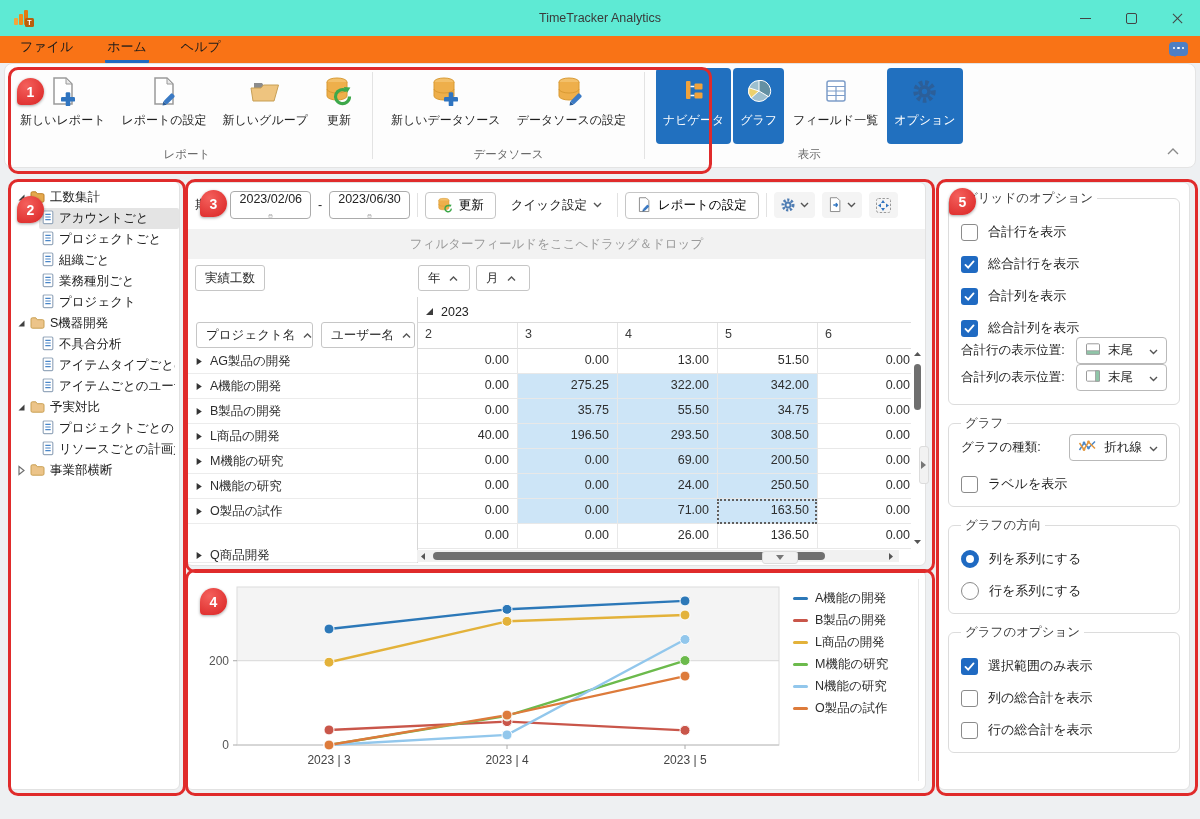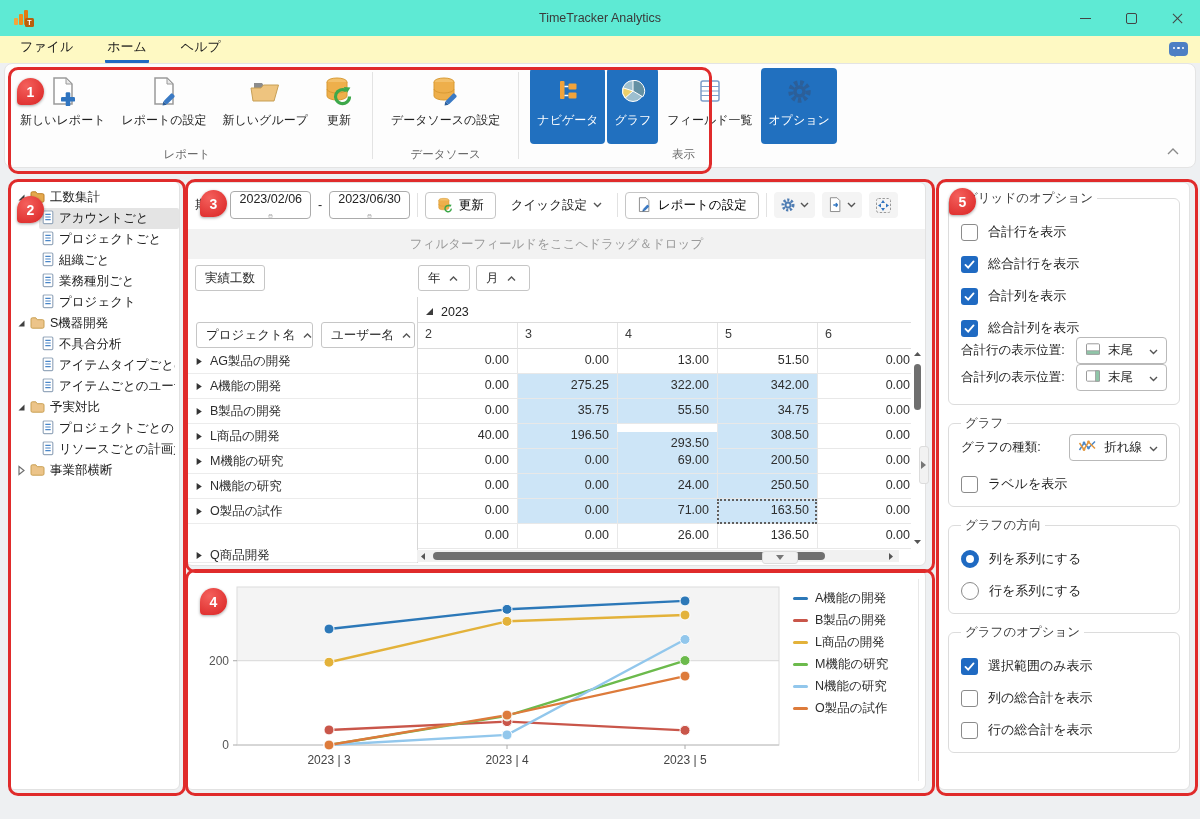--- a/index.html
+++ b/index.html
@@ -16,21 +16,21 @@
   .title{position:absolute;left:0;right:0;top:0;height:36px;line-height:36px;text-align:center;font-size:12.5px;color:#3a3a3a;}
   .winbtns{position:absolute;right:0;top:0;height:36px;display:flex;}
   .winbtn{width:46px;height:36px;display:flex;align-items:center;justify-content:center;}
   .glyph-min{width:11px;height:1px;background:#444;}
   .glyph-max{width:9px;height:9px;border:1px solid #444;border-radius:2px;}
   .glyph-close{position:relative;width:11px;height:11px;}
   .glyph-close::before,.glyph-close::after{content:"";position:absolute;left:-1px;top:5px;width:13px;height:1.2px;background:#444;}
   .glyph-close::before{transform:rotate(45deg);}
   .glyph-close::after{transform:rotate(-45deg);}
   
-  .menubar{position:absolute;left:0;top:36px;width:1200px;height:27px;background:#fef9c3;display:flex;align-items:center;padding-left:18px;box-sizing:border-box;}
+  .menubar{position:absolute;left:0;top:36px;width:1200px;height:27px;background:#f97316;display:flex;align-items:center;padding-left:18px;box-sizing:border-box;}
   .mitem{font-size:13px;color:#1b1b1b;margin-right:30px;padding:2px 2px 4px;border-bottom:3px solid transparent;border-radius:1px;}
   .mitem.active{border-bottom-color:#1f6ac2;}
   .feedback{position:absolute;right:12px;top:42px;width:19px;height:14px;background:#4d7fc4;border-radius:4px;}
   .feedback::before{content:"";position:absolute;left:3px;bottom:-4px;border:3px solid transparent;border-top-color:#4d7fc4;}
   .feedback .dots{position:absolute;left:0;right:0;top:5px;display:flex;justify-content:center;gap:2px;}
   .feedback .dots i{width:2.4px;height:2.4px;border-radius:50%;background:#fff;}
   
   .ribbon{position:absolute;left:4px;top:63px;width:1192px;height:105px;background:#fdfdfd;border:1px solid #e4e4e4;border-radius:8px;box-sizing:border-box;display:flex;}
   .rgroup{display:flex;flex-direction:column;padding:0 4px;}
   .rbtns{flex:1;display:flex;gap:2px;padding:4px 4px 0;}
@@ -201,20 +201,34 @@
       </div>
       <div class="rsep"></div>
       <div class="rgroup">
         <div class="rbtns">
           <div class="rbtn">
             <span class="ric">
               <svg width="30" height="30" viewBox="0 0 30 30">
                 <ellipse cx="13" cy="6" rx="10" ry="4" fill="#f3c06a" stroke="#d99a33"></ellipse>
                 <path d="M3 6 v14 a10 4 0 0 0 20 0 v-14" fill="#eeaf4b" stroke="#d99a33"></path>
                 <path d="M3 13 a10 4 0 0 0 20 0" fill="none" stroke="#d99a33"></path>
+                <g>
+                  <rect x="13" y="21" width="14" height="4.6" rx="1.2" fill="#2f74c0"></rect>
+                  <rect x="17.7" y="16.3" width="4.6" height="14" rx="1.2" fill="#2f74c0"></rect>
+                </g>
+              </svg>
+            </span>
+            <span>新しいデータソース</span>
+          </div>
+          <div class="rbtn">
+            <span class="ric">
+              <svg width="30" height="30" viewBox="0 0 30 30">
+                <ellipse cx="13" cy="6" rx="10" ry="4" fill="#f3c06a" stroke="#d99a33"></ellipse>
+                <path d="M3 6 v14 a10 4 0 0 0 20 0 v-14" fill="#eeaf4b" stroke="#d99a33"></path>
+                <path d="M3 13 a10 4 0 0 0 20 0" fill="none" stroke="#d99a33"></path>
                 <g transform="translate(16,27) rotate(-45)">
                   <rect x="0" y="-2.4" width="12" height="4.8" rx="1.3" fill="#3b7ac4"></rect>
                   <path d="M-3.4 0 L0 -2.4 L0 2.4 Z" fill="#2a5d99"></path>
                 </g>
               </svg>
             </span>
             <span>データソースの設定</span>
           </div>
         </div>
         <div class="rlabel">データソース</div>
@@ -578,21 +592,21 @@
         <div class="gcell gval hl" style="left: 530px; top: 102px; width: 100px; height: 25px;"><span>34.75</span></div>
         <div class="gcell gval last" style="left: 630px; top: 102px; width: 94px; height: 25px;"><span style="margin-right:-7px;display:inline-block;">0.00</span></div>
         <div class="gcell growhead" style="left: 0px; top: 127px; width: 230px; height: 25px;">
           <svg width="8" height="11" viewBox="0 0 10 12">
             <path d="M2 1.5 L8.5 6 L2 10.5 Z" fill="#333"></path>
           </svg>
           <span>L商品の開発</span>
         </div>
         <div class="gcell gval" style="left: 230px; top: 127px; width: 100px; height: 25px;"><span>40.00</span></div>
         <div class="gcell gval hl" style="left: 330px; top: 127px; width: 100px; height: 25px;"><span>196.50</span></div>
-        <div class="gcell gval hl" style="left: 430px; top: 127px; width: 100px; height: 25px; margin-top: 8px;"><span>293.50</span></div>
+        <div class="gcell gval hl" style="left: 430px; top: 127px; width: 100px; height: 25px;"><span>293.50</span></div>
         <div class="gcell gval hl" style="left: 530px; top: 127px; width: 100px; height: 25px;"><span>308.50</span></div>
         <div class="gcell gval last" style="left: 630px; top: 127px; width: 94px; height: 25px;"><span style="margin-right:-7px;display:inline-block;">0.00</span></div>
         <div class="gcell growhead" style="left: 0px; top: 152px; width: 230px; height: 25px;">
           <svg width="8" height="11" viewBox="0 0 10 12">
             <path d="M2 1.5 L8.5 6 L2 10.5 Z" fill="#333"></path>
           </svg>
           <span>M機能の研究</span>
         </div>
         <div class="gcell gval" style="left: 230px; top: 152px; width: 100px; height: 25px;"><span>0.00</span></div>
         <div class="gcell gval hl" style="left: 330px; top: 152px; width: 100px; height: 25px;"><span>0.00</span></div>

